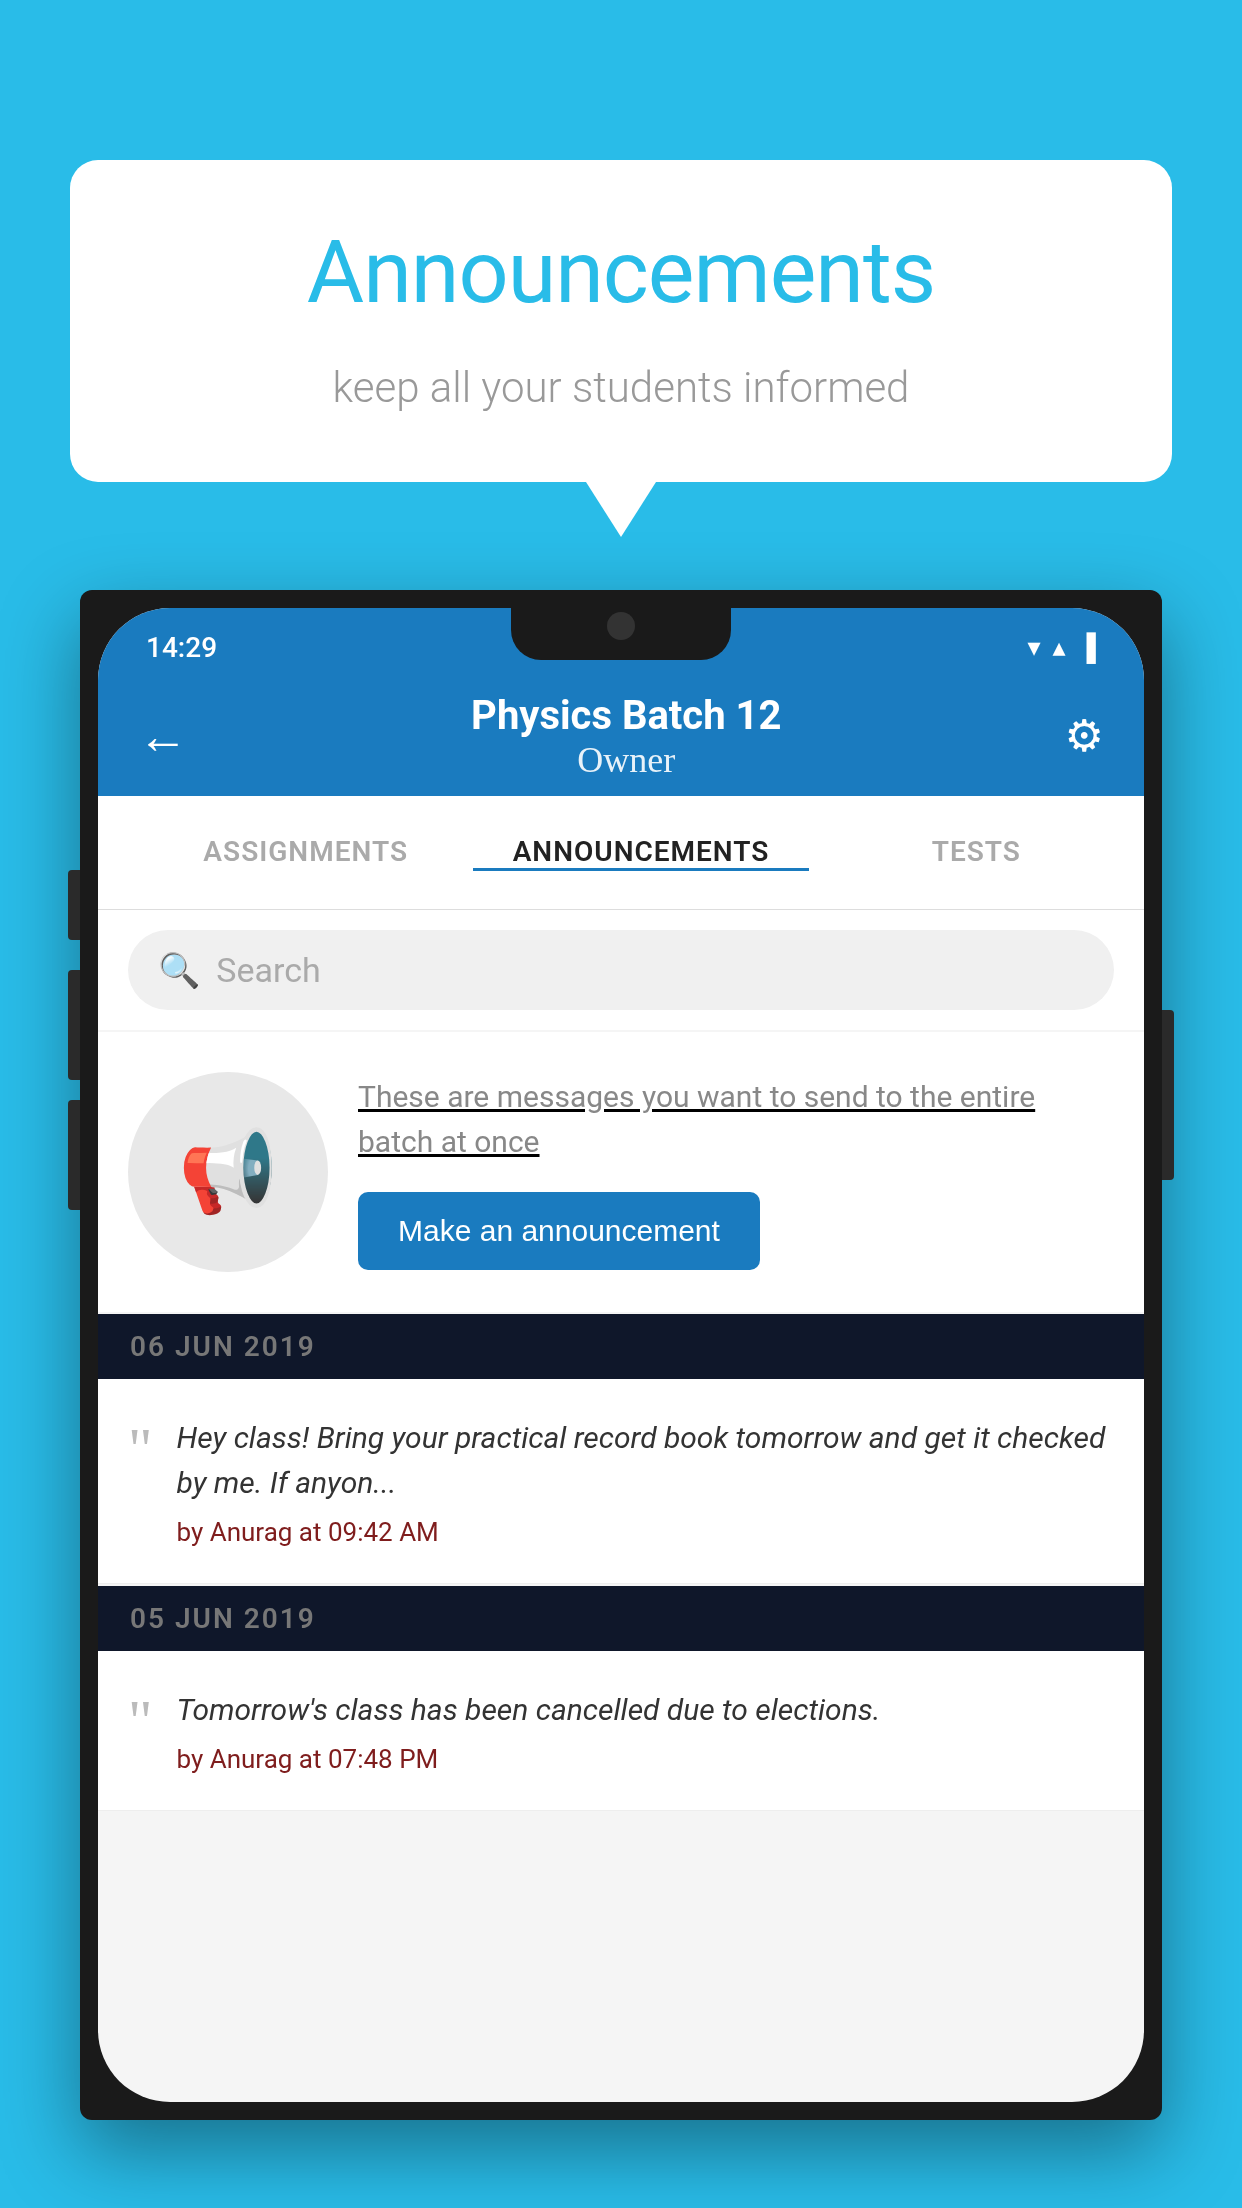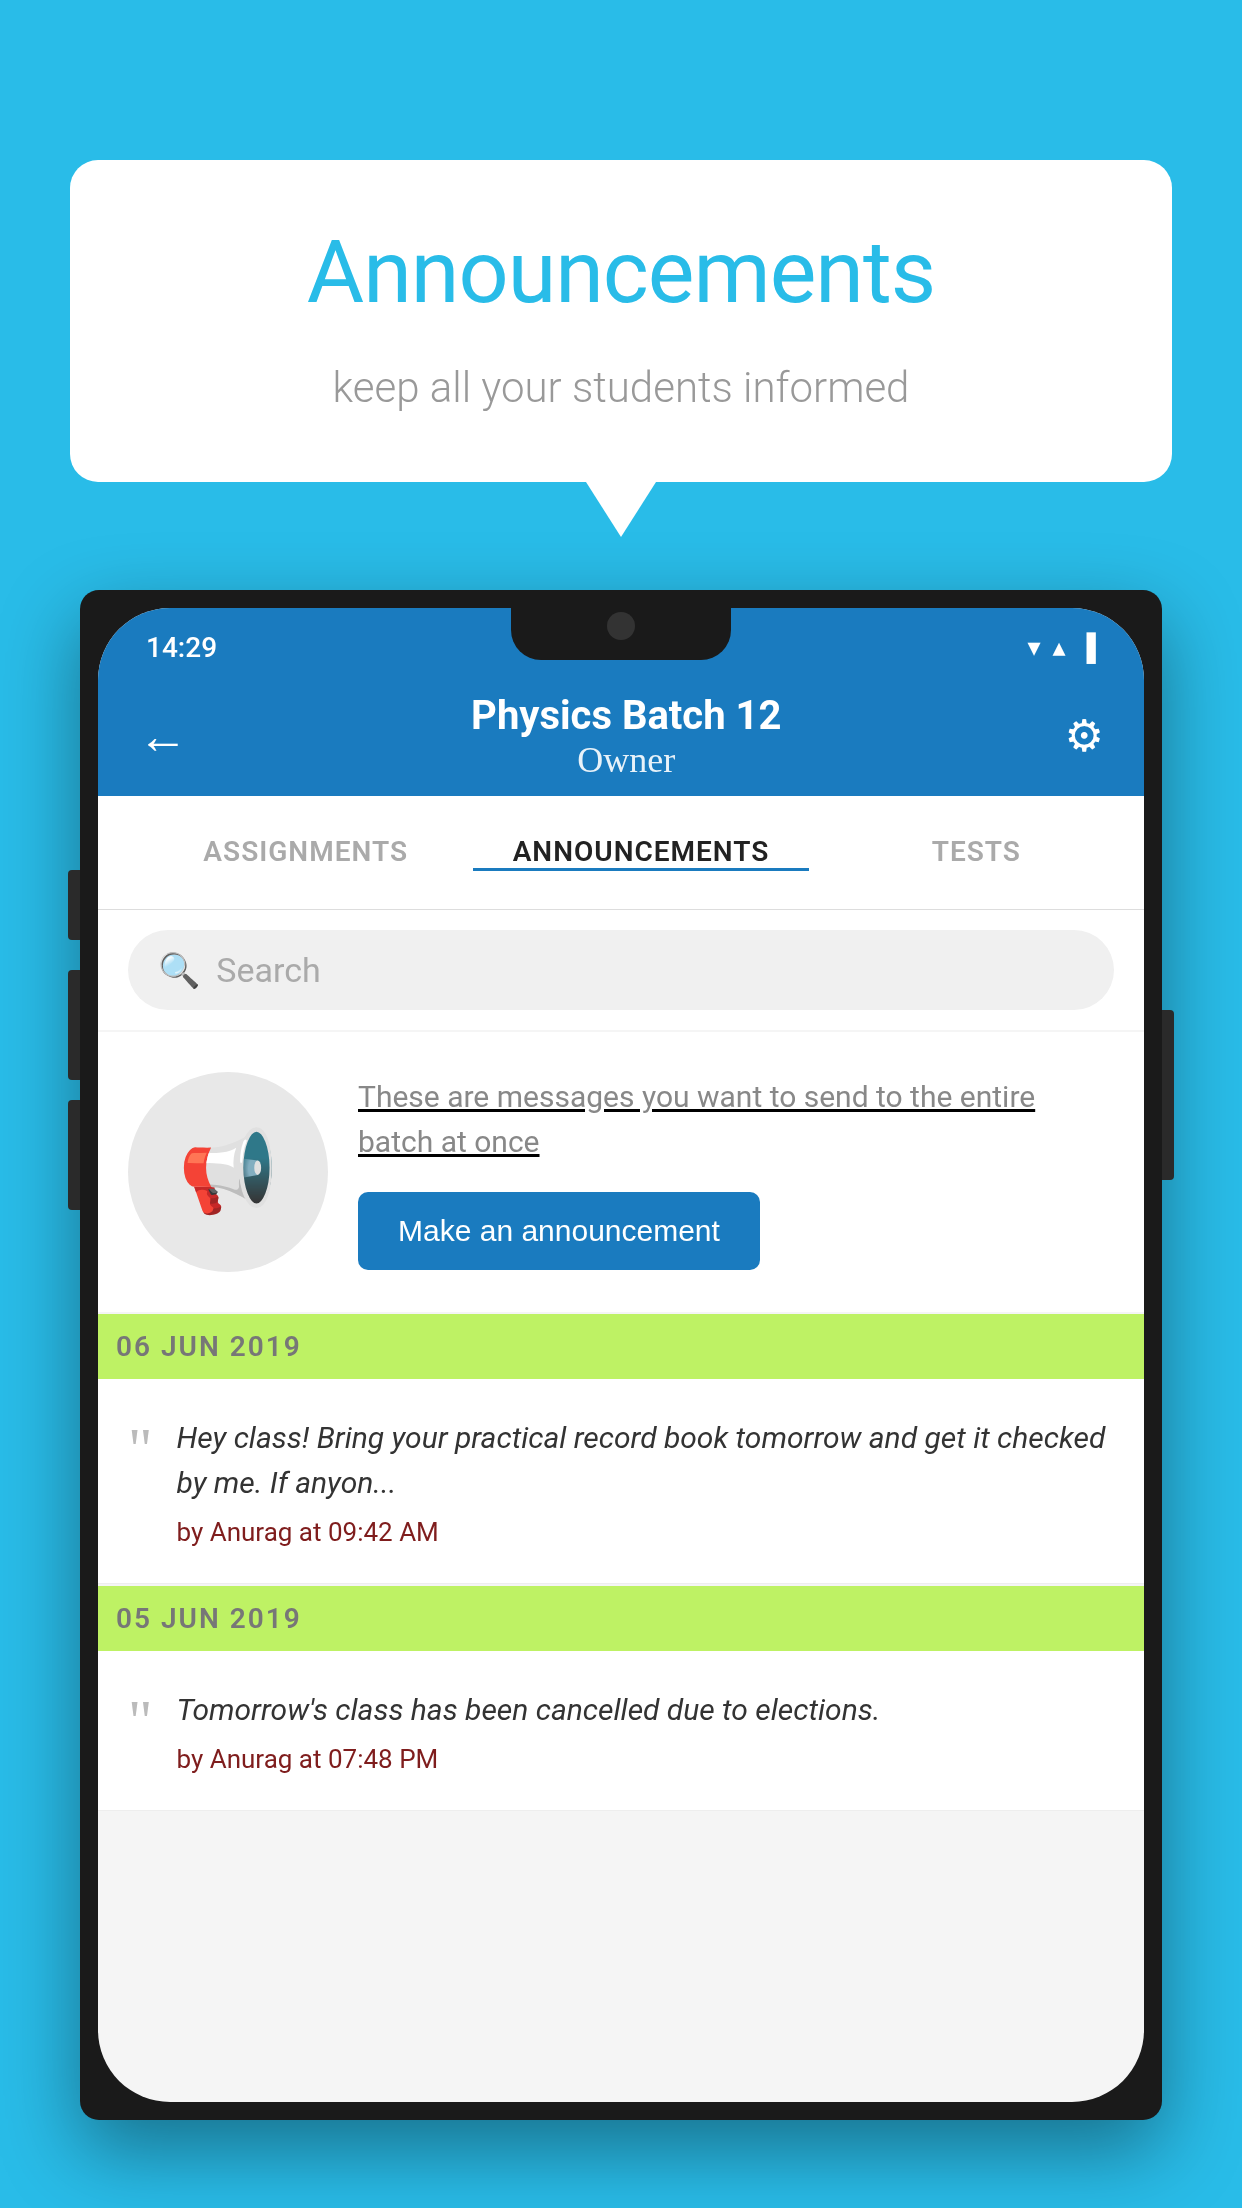--- a/index.html
+++ b/index.html
@@ -54,21 +54,21 @@
     
     .phone-wrapper {
       position: absolute;
       top: 590px;
       left: 80px;
       right: 80px;
       bottom: 0;
     }
     .phone-outer {
       background: #1a1a1a;
-      border-radius: 19px;
+      border-radius: 12px;
       padding: 18px;
       width: 100%;
       height: 1530px;
       position: relative;
       box-shadow: 0 30px 80px rgba(0,0,0,0.4);
     }
     
     .phone-notch {
       position: absolute;
       top: 18px;
@@ -289,22 +289,22 @@
       border: none;
       border-radius: 10px;
       padding: 22px 40px;
       font-size: 30px;
       font-weight: 500;
       cursor: pointer;
     }
 
     
     .date-divider {
-      background: #bef264;
-      padding: 16px 18px;
+      background: #0f172a;
+      padding: 16px 32px;
       font-size: 28px;
       font-weight: 600;
       color: #777;
       letter-spacing: 2px;
       margin-top: 2px;
     }
 
     
     .announcement-item {
       background: white;

